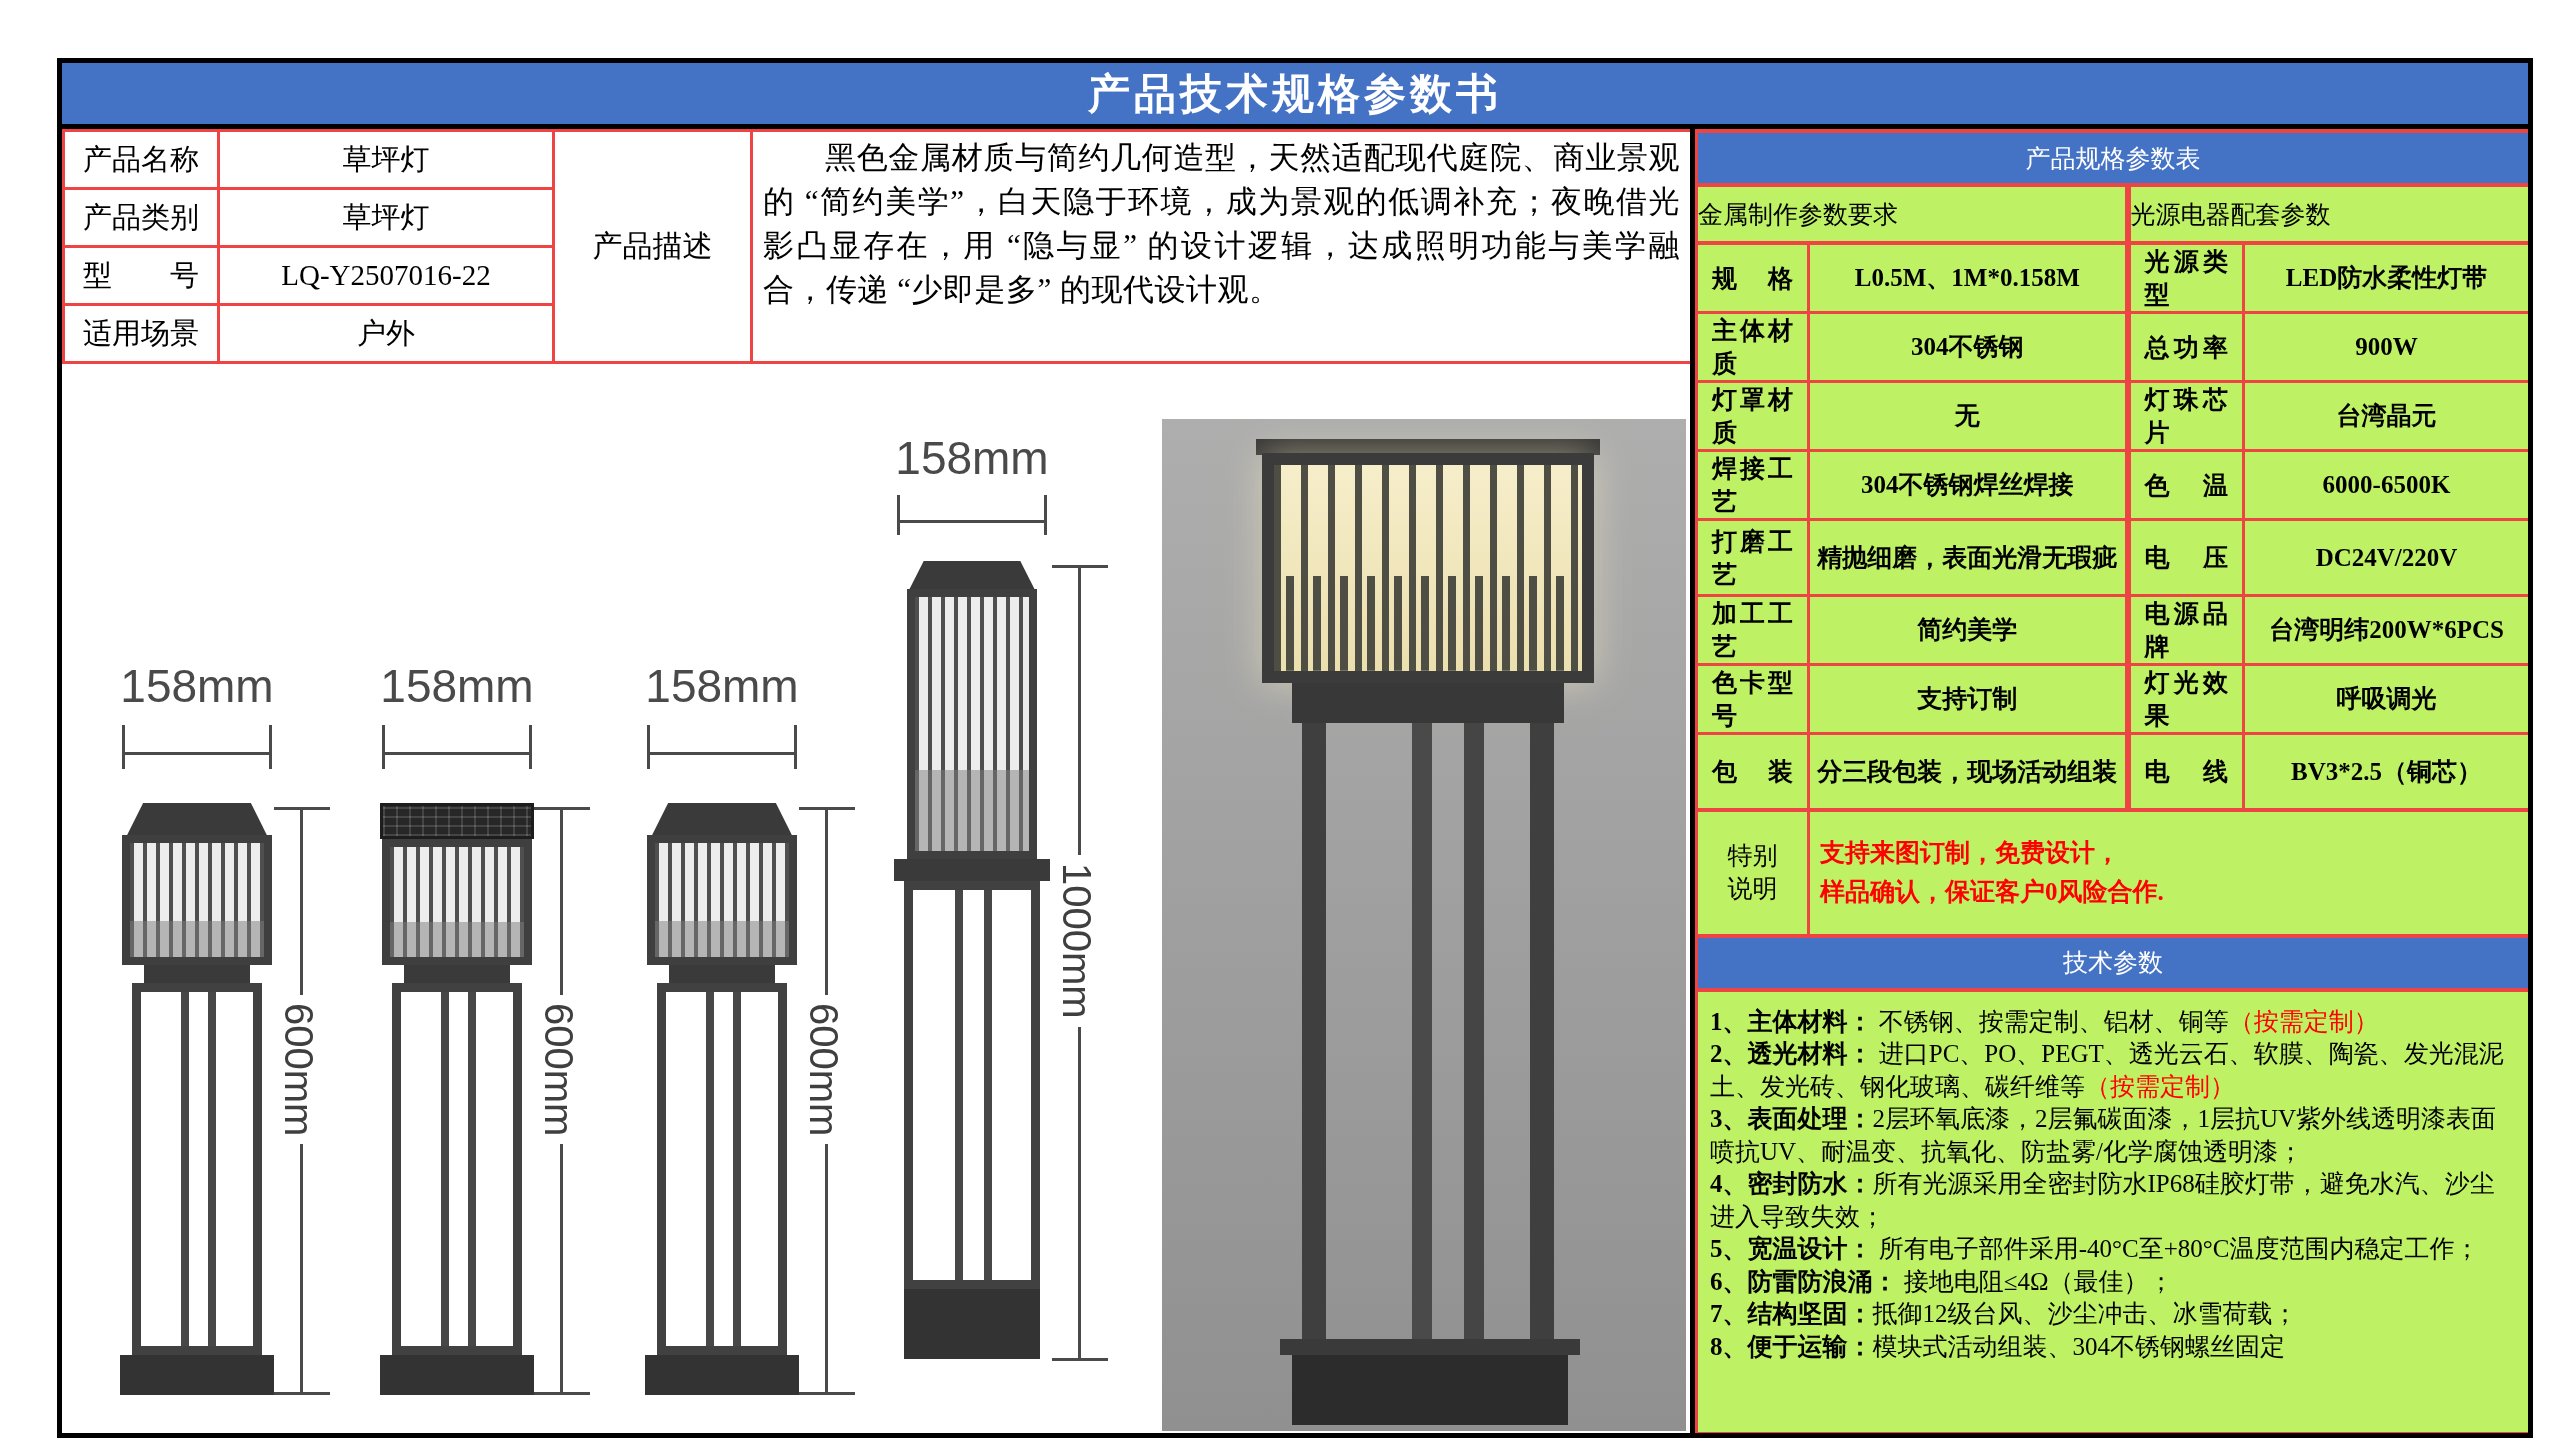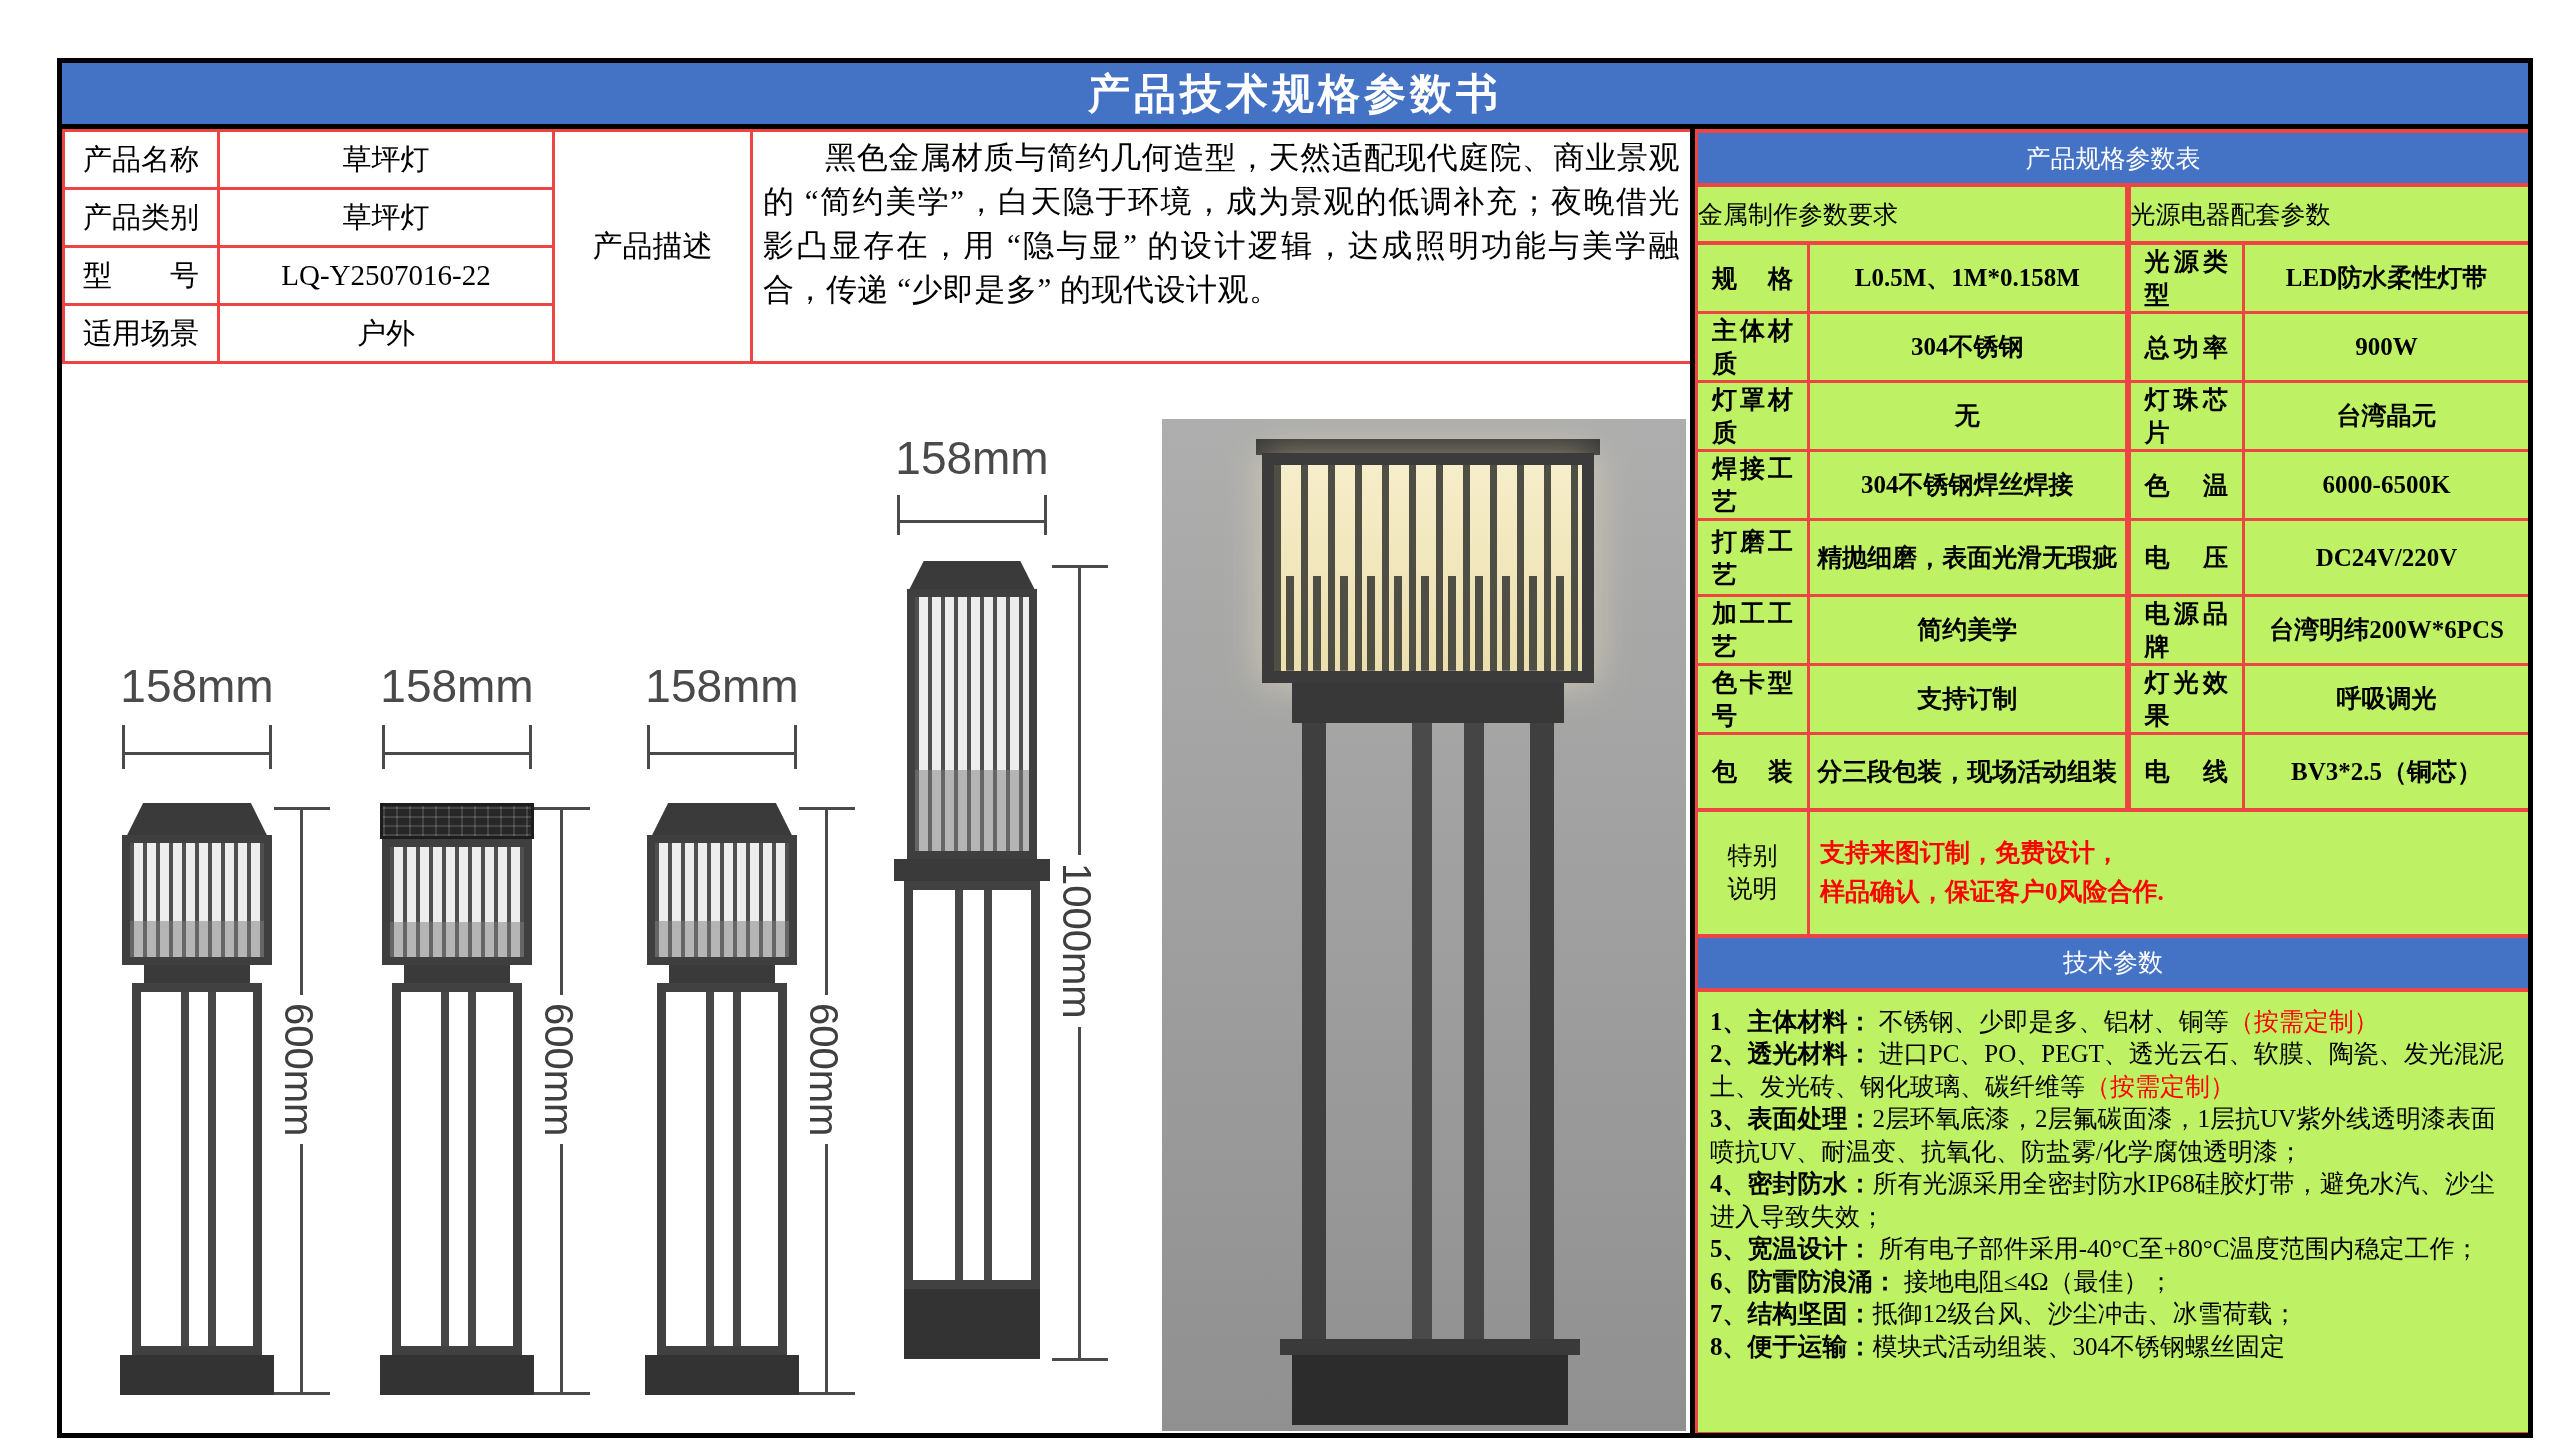--- a/index.html
+++ b/index.html
@@ -284,21 +284,21 @@
         <td class="special-txt" colspan="3">
           <span>支持来图订制，免费设计，</span>
           <span>样品确认，保证客户0风险合作.</span>
         </td>
       </tr>
       <tr class="r54 sec-h">
         <td class="bluecell" colspan="4">技术参数</td>
       </tr>
       <tr class="r444">
         <td class="tech-cell" colspan="4">
-          <p class="tech-item"><b>1、主体材料：</b><span> 不锈钢、少即是多、铝材、铜等</span><span class="red">（按需定制）</span></p>
+          <p class="tech-item"><b>1、主体材料：</b><span> 不锈钢、按需定制、铝材、铜等</span><span class="red">（按需定制）</span></p>
           <p class="tech-item"><b>2、透光材料：</b><span> 进口PC、PO、PEGT、透光云石、软膜、陶瓷、发光混泥土、发光砖、钢化玻璃、碳纤维等</span><span class="red">（按需定制）</span></p>
           <p class="tech-item"><b>3、表面处理：</b><span>2层环氧底漆，2层氟碳面漆，1层抗UV紫外线透明漆表面喷抗UV、耐温变、抗氧化、防盐雾/化学腐蚀透明漆；</span><span class="red"></span></p>
           <p class="tech-item"><b>4、密封防水：</b><span>所有光源采用全密封防水IP68硅胶灯带，避免水汽、沙尘进入导致失效；</span><span class="red"></span></p>
           <p class="tech-item"><b>5、宽温设计：</b><span> 所有电子部件采用-40°C至+80°C温度范围内稳定工作；</span><span class="red"></span></p>
           <p class="tech-item"><b>6、防雷防浪涌：</b><span> 接地电阻≤4Ω（最佳）；</span><span class="red"></span></p>
           <p class="tech-item"><b>7、结构坚固：</b><span>抵御12级台风、沙尘冲击、冰雪荷载；</span><span class="red"></span></p>
           <p class="tech-item"><b>8、便于运输：</b><span>模块式活动组装、304不锈钢螺丝固定</span><span class="red"></span></p>
 
         </td>
       </tr>

